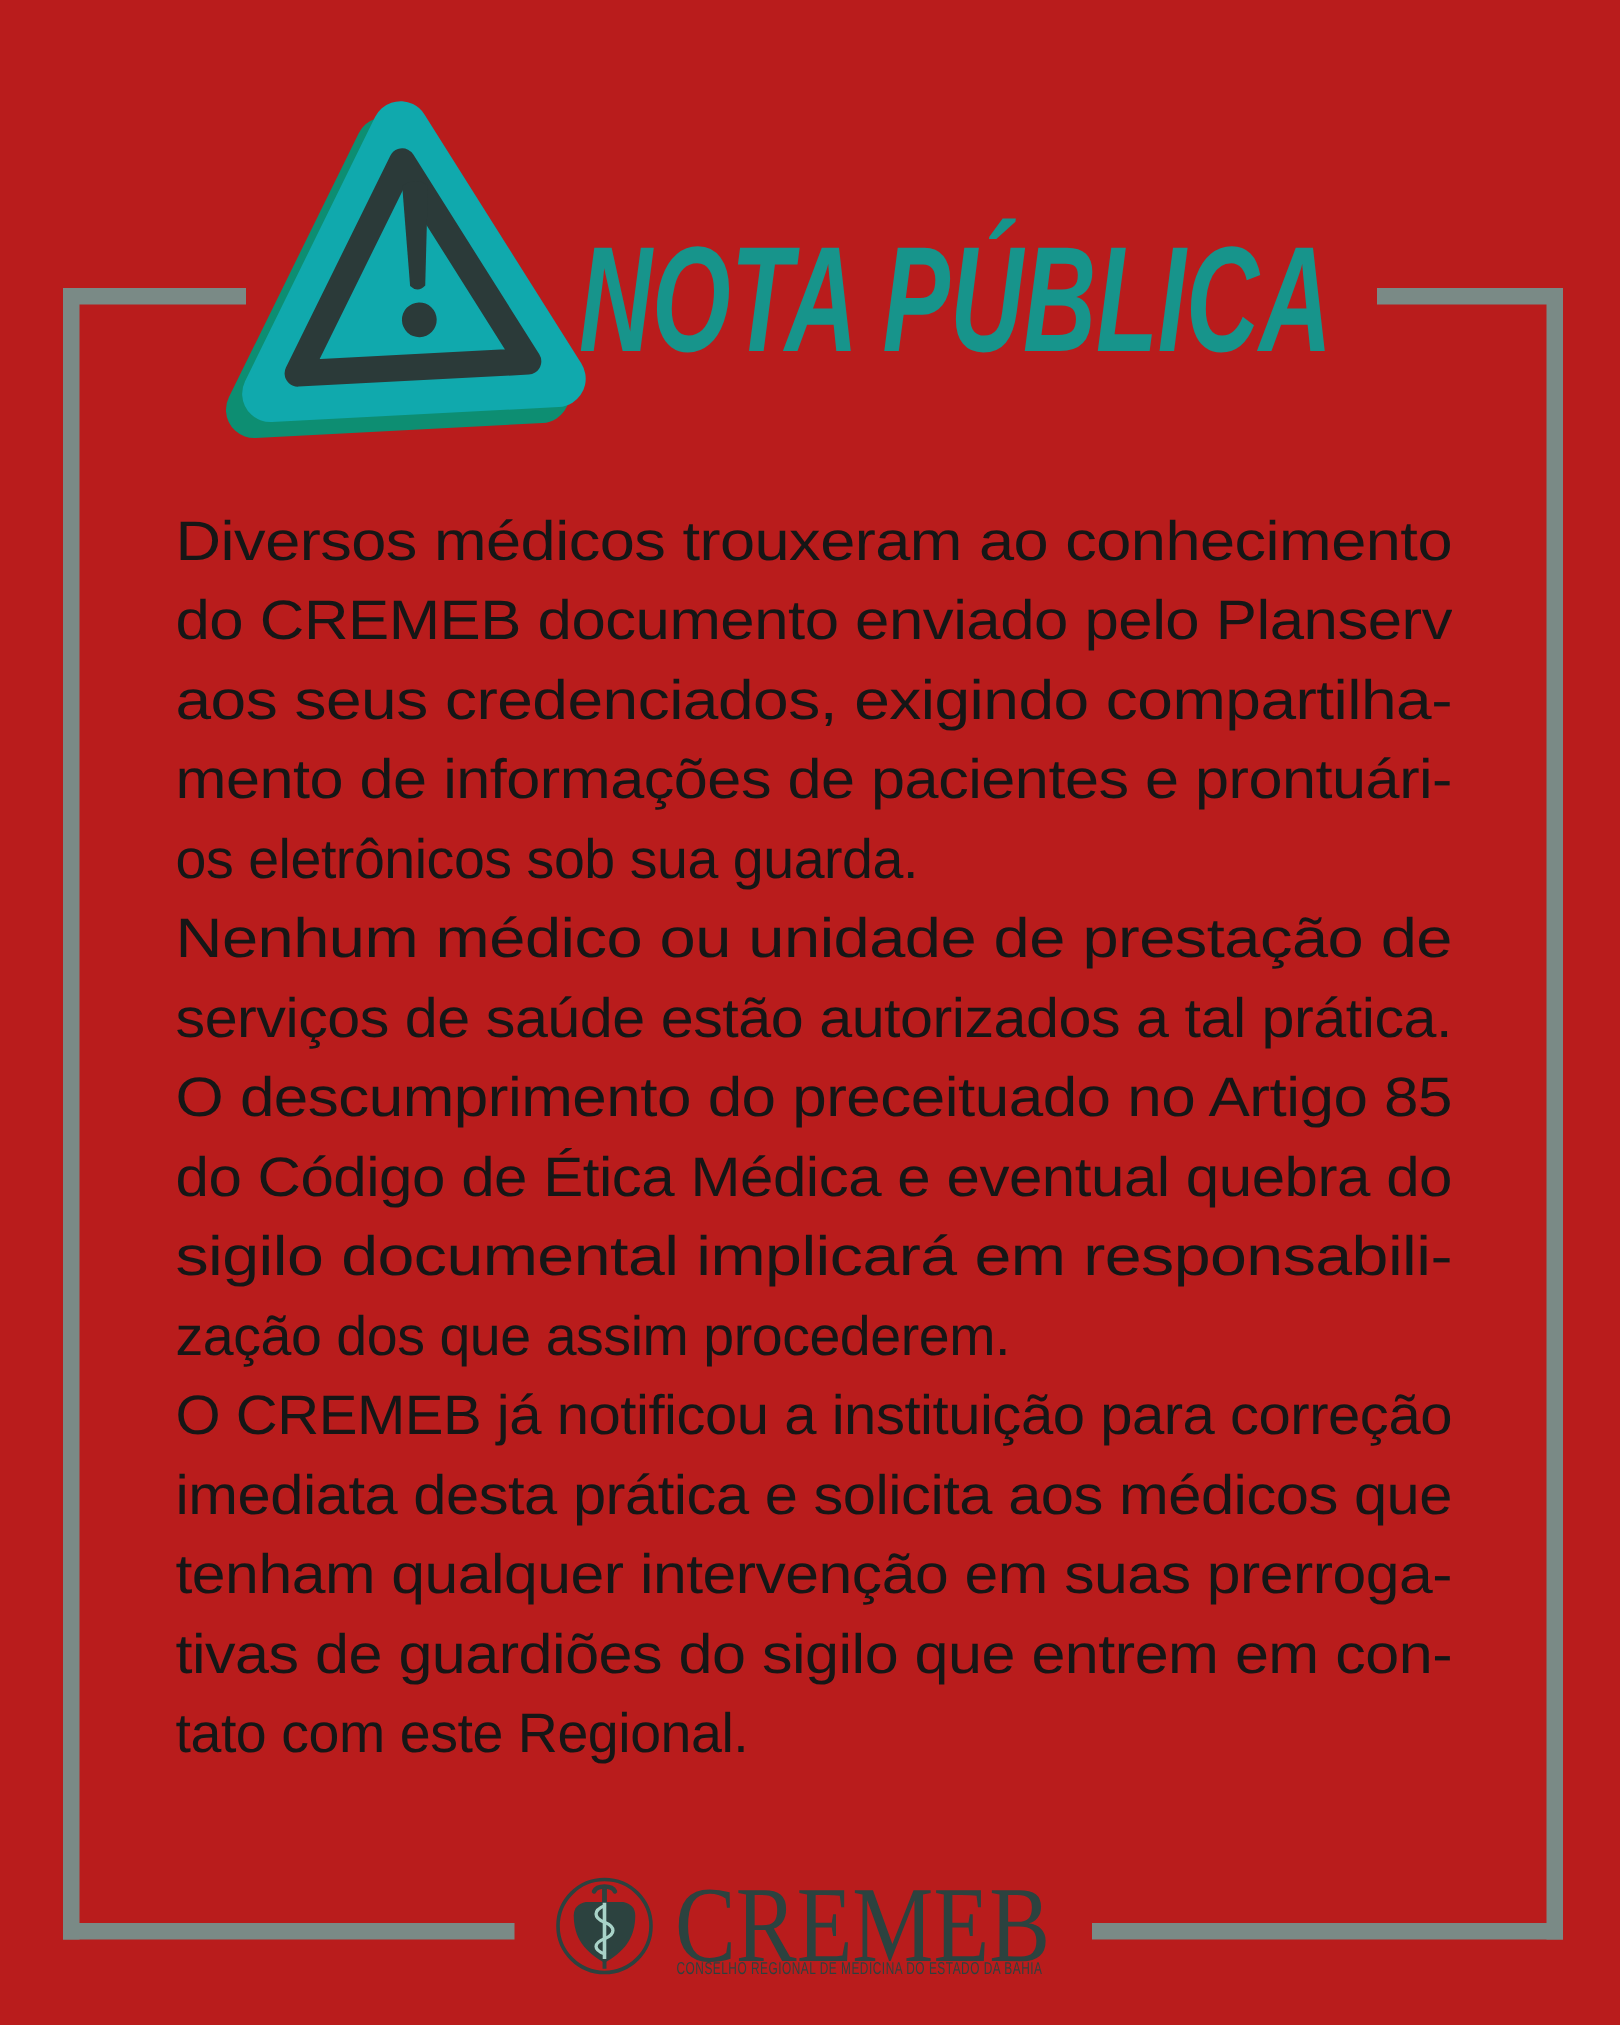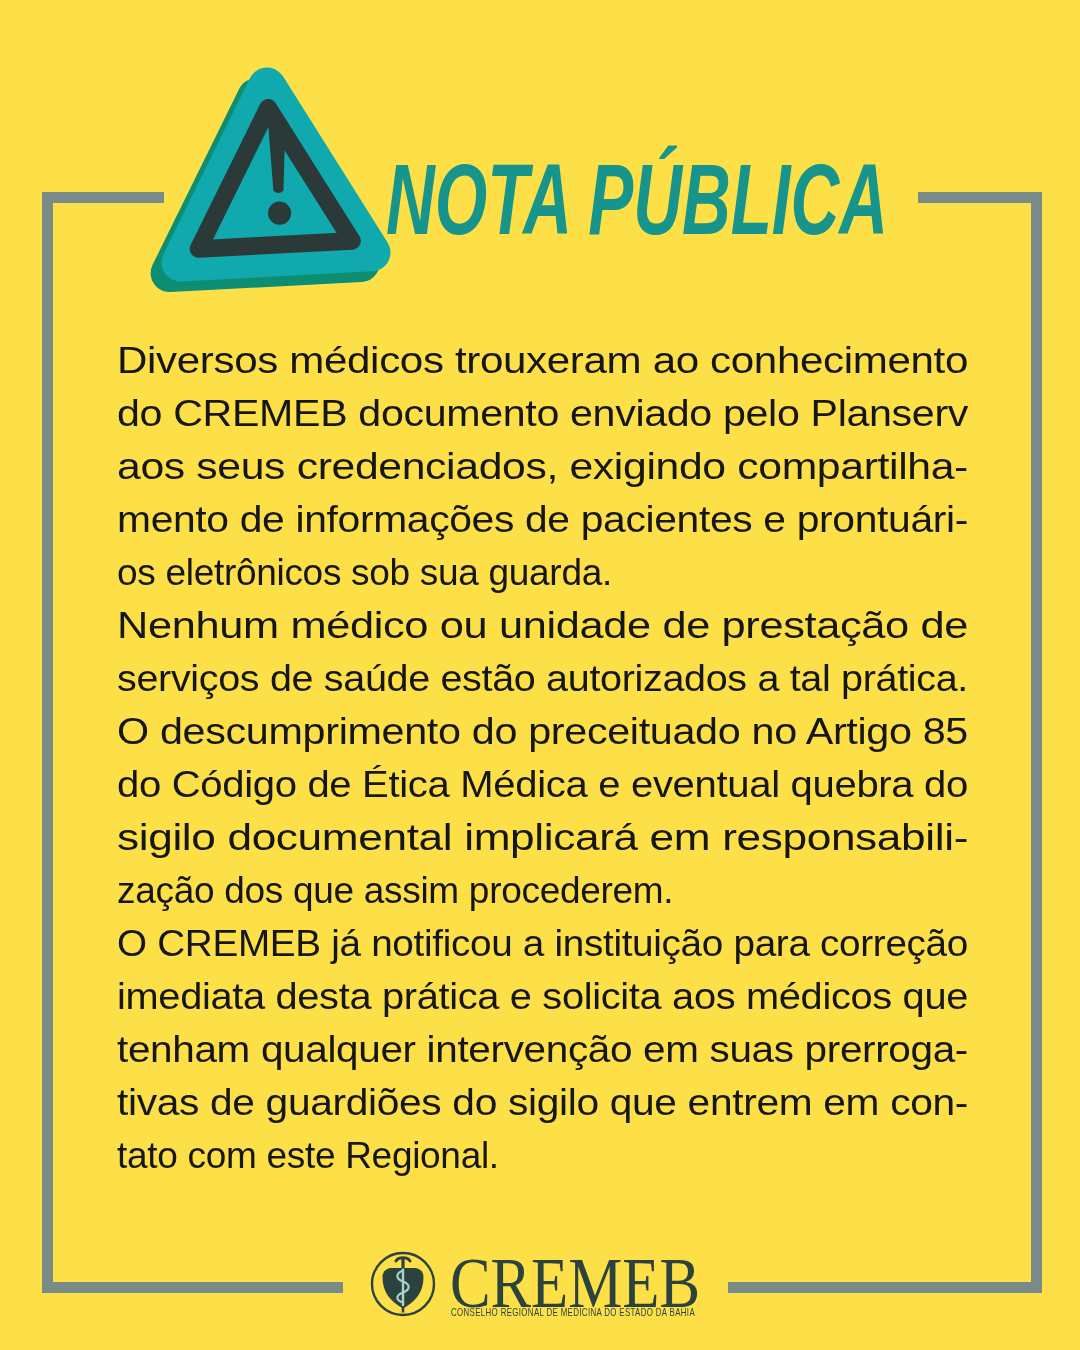--- a/index.html
+++ b/index.html
@@ -1,18 +1,18 @@
 <!DOCTYPE html>
 <html><head>
 <meta charset="utf-8">
 <style>
   html,body { margin:0; padding:0; background:#889a94; }
   .canvas {
     position:relative; width:1080px; height:1350px;
-    background:#fde047; overflow:hidden;
+    background:#b91c1c; overflow:hidden;
     font-family:"Liberation Sans", sans-serif;
   }
   .frame { position:absolute; background:#7a8a86; }
   .abs { position:absolute; display:block; }
 
   .title-svg text {
     font-family:"Liberation Sans", sans-serif;
     font-size:100px; font-weight:bold; font-style:italic;
     fill:#17948b;
   }

